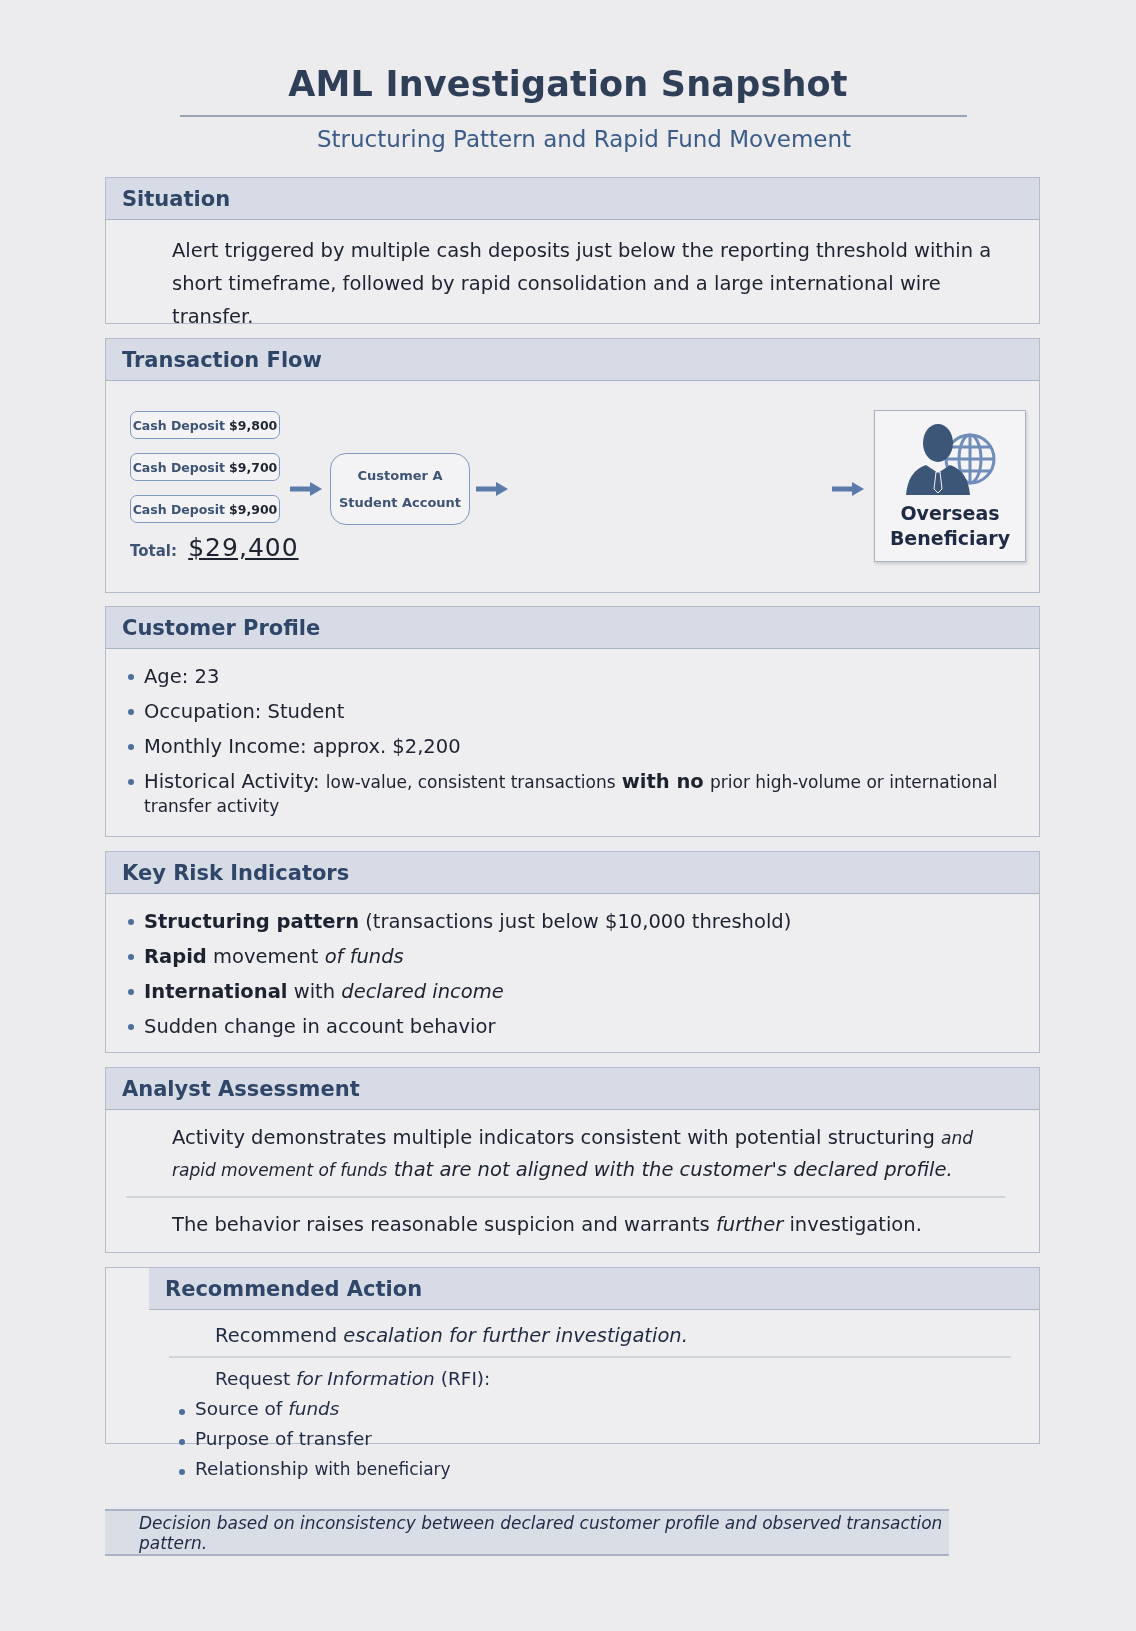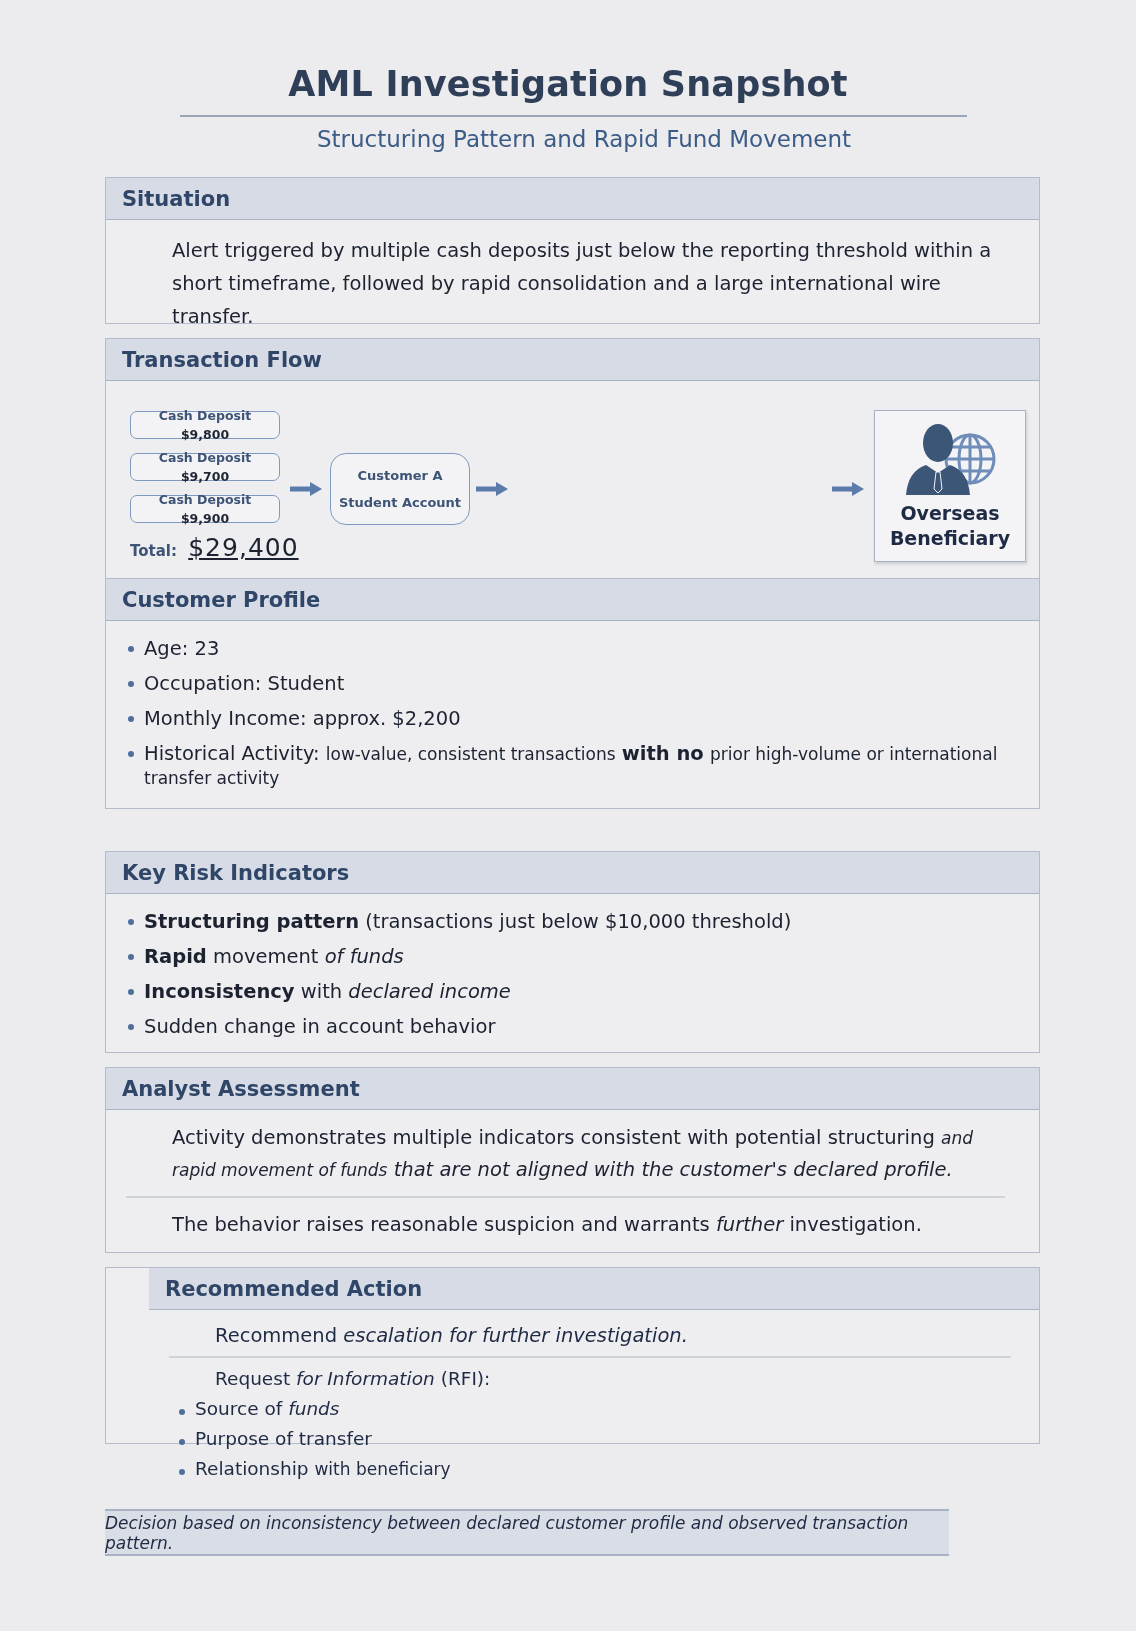--- a/index.html
+++ b/index.html
@@ -44,21 +44,21 @@
   .i { font-style: italic; }
   .sm { font-size: 17px; }
   .divider { height: 1.5px; background: #cfd3da; margin: 10px 0; }
 
   
   .flow { position: relative; height: 218px; }
   .dep {
     position: absolute; left: 24px; width: 150px; height: 28px;
     border: 1.5px solid #7f9ac0; border-radius: 7px; background: #f3f3f5;
     font-size: 12.5px; font-weight: bold; color: #3e5477;
-    display: flex; align-items: center; justify-content: center; gap: 4px; flex-direction: column;
+    display: flex; align-items: center; justify-content: center; gap: 4px;
   }
   .dep .amt { color: #1f2633; }
   .total { position: absolute; left: 24px; top: 152px; font-size: 15px; font-weight: bold; color: #3e5477; }
   .total .amt { font-size: 25px; font-weight: normal; color: #1c2230; text-decoration: underline; margin-left: 6px; letter-spacing: 1px; }
   .arrow { position: absolute; width: 32px; height: 14px; }
   .cust {
     position: absolute; left: 224px; top: 72px; width: 140px; height: 72px;
     border: 1.5px solid #7f9ac0; border-radius: 16px; background: #f3f3f5;
     font-size: 13px; font-weight: bold; color: #3e5477; text-align: center;
     display: flex; flex-direction: column; justify-content: center; gap: 12px;
@@ -74,21 +74,21 @@
     position: absolute; left: 768px; top: 29px; width: 152px; height: 152px;
     border: 1.5px solid #a9b3c4; background: #f4f4f6;
     box-shadow: 1px 2px 3px rgba(0,0,0,0.15);
     display: flex; flex-direction: column; align-items: center; padding-top: 10px;
   }
   .bene-label { font-size: 19px; font-weight: bold; color: #1f2b44; text-align: center; line-height: 25px; }
 
   .footer {
     position: absolute; left: 105px; width: 844px; top: 1509px; height: 47px;
     background: #d9dde6; border-top: 2px solid #a9b3c4; border-bottom: 2px solid #a9b3c4;
-    display: flex; align-items: center; 
+    display: flex; align-items: center; padding-left: 34px;
     font-size: 17px; color: #1f2b44;
   }
 </style>
 </head>
 <body>
 
 <div class="title">AML Investigation Snapshot</div>
 <div class="title-rule"></div>
 <div class="subtitle">Structuring Pattern and Rapid Fund Movement</div>
 
@@ -154,21 +154,21 @@
         <path d="M8 74 Q10 50 28 44 L40 52 L52 44 Q70 50 72 74 Z" fill="#3c5678"></path>
         <polygon points="34,45 46,45 40,53" fill="#f4f4f6"></polygon>
         <polygon points="38,51 42,51 44,68 40,72 36,68" fill="#3c5678" stroke="#f4f4f6" stroke-width="1"></polygon>
       </svg>
       <div class="bene-label" style="margin-top:6px;">Overseas</div>
       <div class="bene-label">Beneficiary</div>
     </div>
   </div>
 </div>
 
-<div class="section" style="top:578px; height:231px;">
+<div class="section" style="top:606px; height:231px;">
   <div class="section-header">Customer Profile</div>
   <div class="section-body" style="padding-top:10px;">
     <ul class="bullets">
       <li>Age: 23</li>
       <li>Occupation: Student</li>
       <li>Monthly Income: approx. $2,200</li>
       <li style="line-height:24px; padding-top:6px;">
         <span>Historical Activity:</span>
         <span class="sm">low-value, consistent transactions</span>
         <span class="b">with no</span>
@@ -185,21 +185,21 @@
       <li>
         <span class="b">Structuring pattern</span>
         <span>(transactions just below $10,000 threshold)</span>
       </li>
       <li>
         <span class="b">Rapid</span>
         <span>movement</span>
         <span class="i">of funds</span>
       </li>
       <li>
-        <span class="b">Inconsistency</span>
+        <span class="b">International</span>
         <span>with</span>
         <span class="i">declared income</span>
       </li>
       <li>
         <span>Sudden change in account behavior</span>
       </li>
     </ul>
   </div>
 </div>
 

